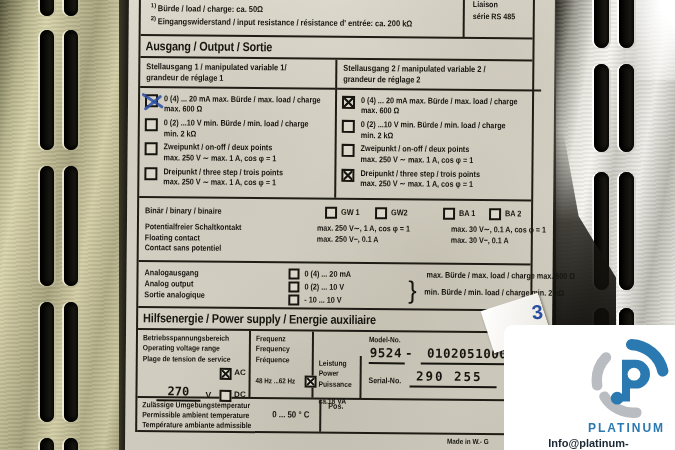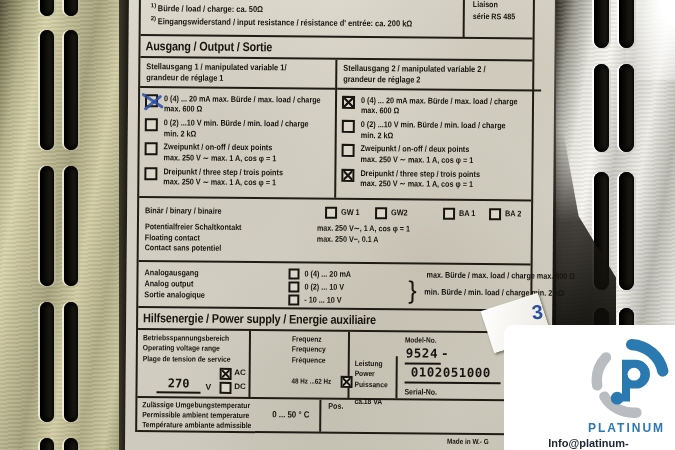--- a/index.html
+++ b/index.html
@@ -92,28 +92,28 @@
   .an-optrow { display:flex; height:13px; }
   .an-optrow span.txt { margin-left:5px; }
   .an-notes { flex:1; position:relative; }
   .an-n1 { position:absolute; left:28px; top:0; }
   .an-brace { position:absolute; left:10px; top:6px; font-size:25px; font-weight:400; }
   .an-n2 { position:absolute; left:26px; top:17px; }
   
   .r-supply { height:68px; display:flex; font-size:7.7px; }
   .sup-c { border-right:2px solid #1f1c15; box-sizing:border-box; padding:3px 0 0 5px; line-height:1.35; }
   .sup-c1 { width:113px; }
-  .sup-c2 { width:63px;margin-left:36px; }
+  .sup-c2 { width:63px; }
   .sup-c3 { width:48px;margin-top:24px; }
   .sup-c4 { flex:1; border-right:none; padding-left:7px; }
   .mono { font-family:"DejaVu Sans Mono", monospace; font-weight:700; }
   .v-row { display:flex; align-items:flex-end; margin-top:2px; padding-left:14px; }
   .v-line { width:44px; border-bottom:2px solid #17150f; text-align:center; font-size:12px; }
   .v-unit { font-size:8.5px; margin:0 5px 1px 5px; }
-  .acdc { display:flex; flex-direction:column; gap:1px; }
+  .acdc { display:flex; flex-direction:column; gap:9px; }
   .acdc-row { display:flex; align-items:center; }
   .acdc-row span { margin-left:3px; font-size:8px; }
   .f-row { display:flex; align-items:center; margin-top:9px; }
   .f-row .frange { font-size:7.2px; }
   .f-row .cb12 { margin-left:3px; }
   .pw-val { margin-top:7px; font-size:7.8px; }
   .mdl-lbl { font-size:7.5px; }
   .mdl-line { margin-top:0px; font-size:12.5px; letter-spacing:0.5px; }
   .uline { display:inline-block; border-bottom:2px solid #17150f; padding:0 3px 0 1px; }
   .srl-line { margin-top:4px; font-size:8px; display:flex; align-items:flex-end; }
@@ -262,20 +262,24 @@
         <div class="bin-bot">
           <div class="bin-contact">
             <span class="t">Potentialfreier Schaltkontakt</span><br>
             <span class="t">Floating contact</span><br>
             <span class="t">Contact sans potentiel</span>
           </div>
           <div class="bin-a">
             <span class="t">max. 250 V∼,  1 A, cos φ = 1</span><br>
             <span class="t">max. 250 V−,  0.1 A</span>
           </div>
+          <div class="bin-b">
+            <span class="t">max. 30 V∼, 0.1 A, cos φ = 1</span><br>
+            <span class="t">max. 30 V−, 0.1 A</span>
+          </div>
         </div>
       </div>
 
       <div class="row r-an">
         <div class="an-lbl">
           <span class="t">Analogausgang</span><br>
           <span class="t">Analog output</span><br>
           <span class="t">Sortie analogique</span>
         </div>
         <div class="an-opts">
@@ -339,20 +343,21 @@
           <div class="pw-val"><span class="t">ca.18 VA</span></div>
         </div>
         <div class="sup-c sup-c4">
           <div class="mdl-lbl"><span class="t">Model-No.</span></div>
           <div class="mdl-line mono">
             <span class="uline">9524</span><span>-</span>
             <span class="uline" style="padding:0 10px 0 6px">0102051000</span>
           </div>
           <div class="srl-line">
             <span class="t">Serial-No.</span>
+            <span class="num mono uline">290 255</span>
           </div>
         </div>
       </div>
 
       <div class="row r-temp">
         <div class="temp-c1">
           <span class="t">Zulässige Umgebungstemperatur</span><br>
           <span class="t">Permissible ambient temperature</span><br>
           <span class="t">Température ambiante admissible</span>
           <span class="temp-val t">0 ... 50 ° C</span>

